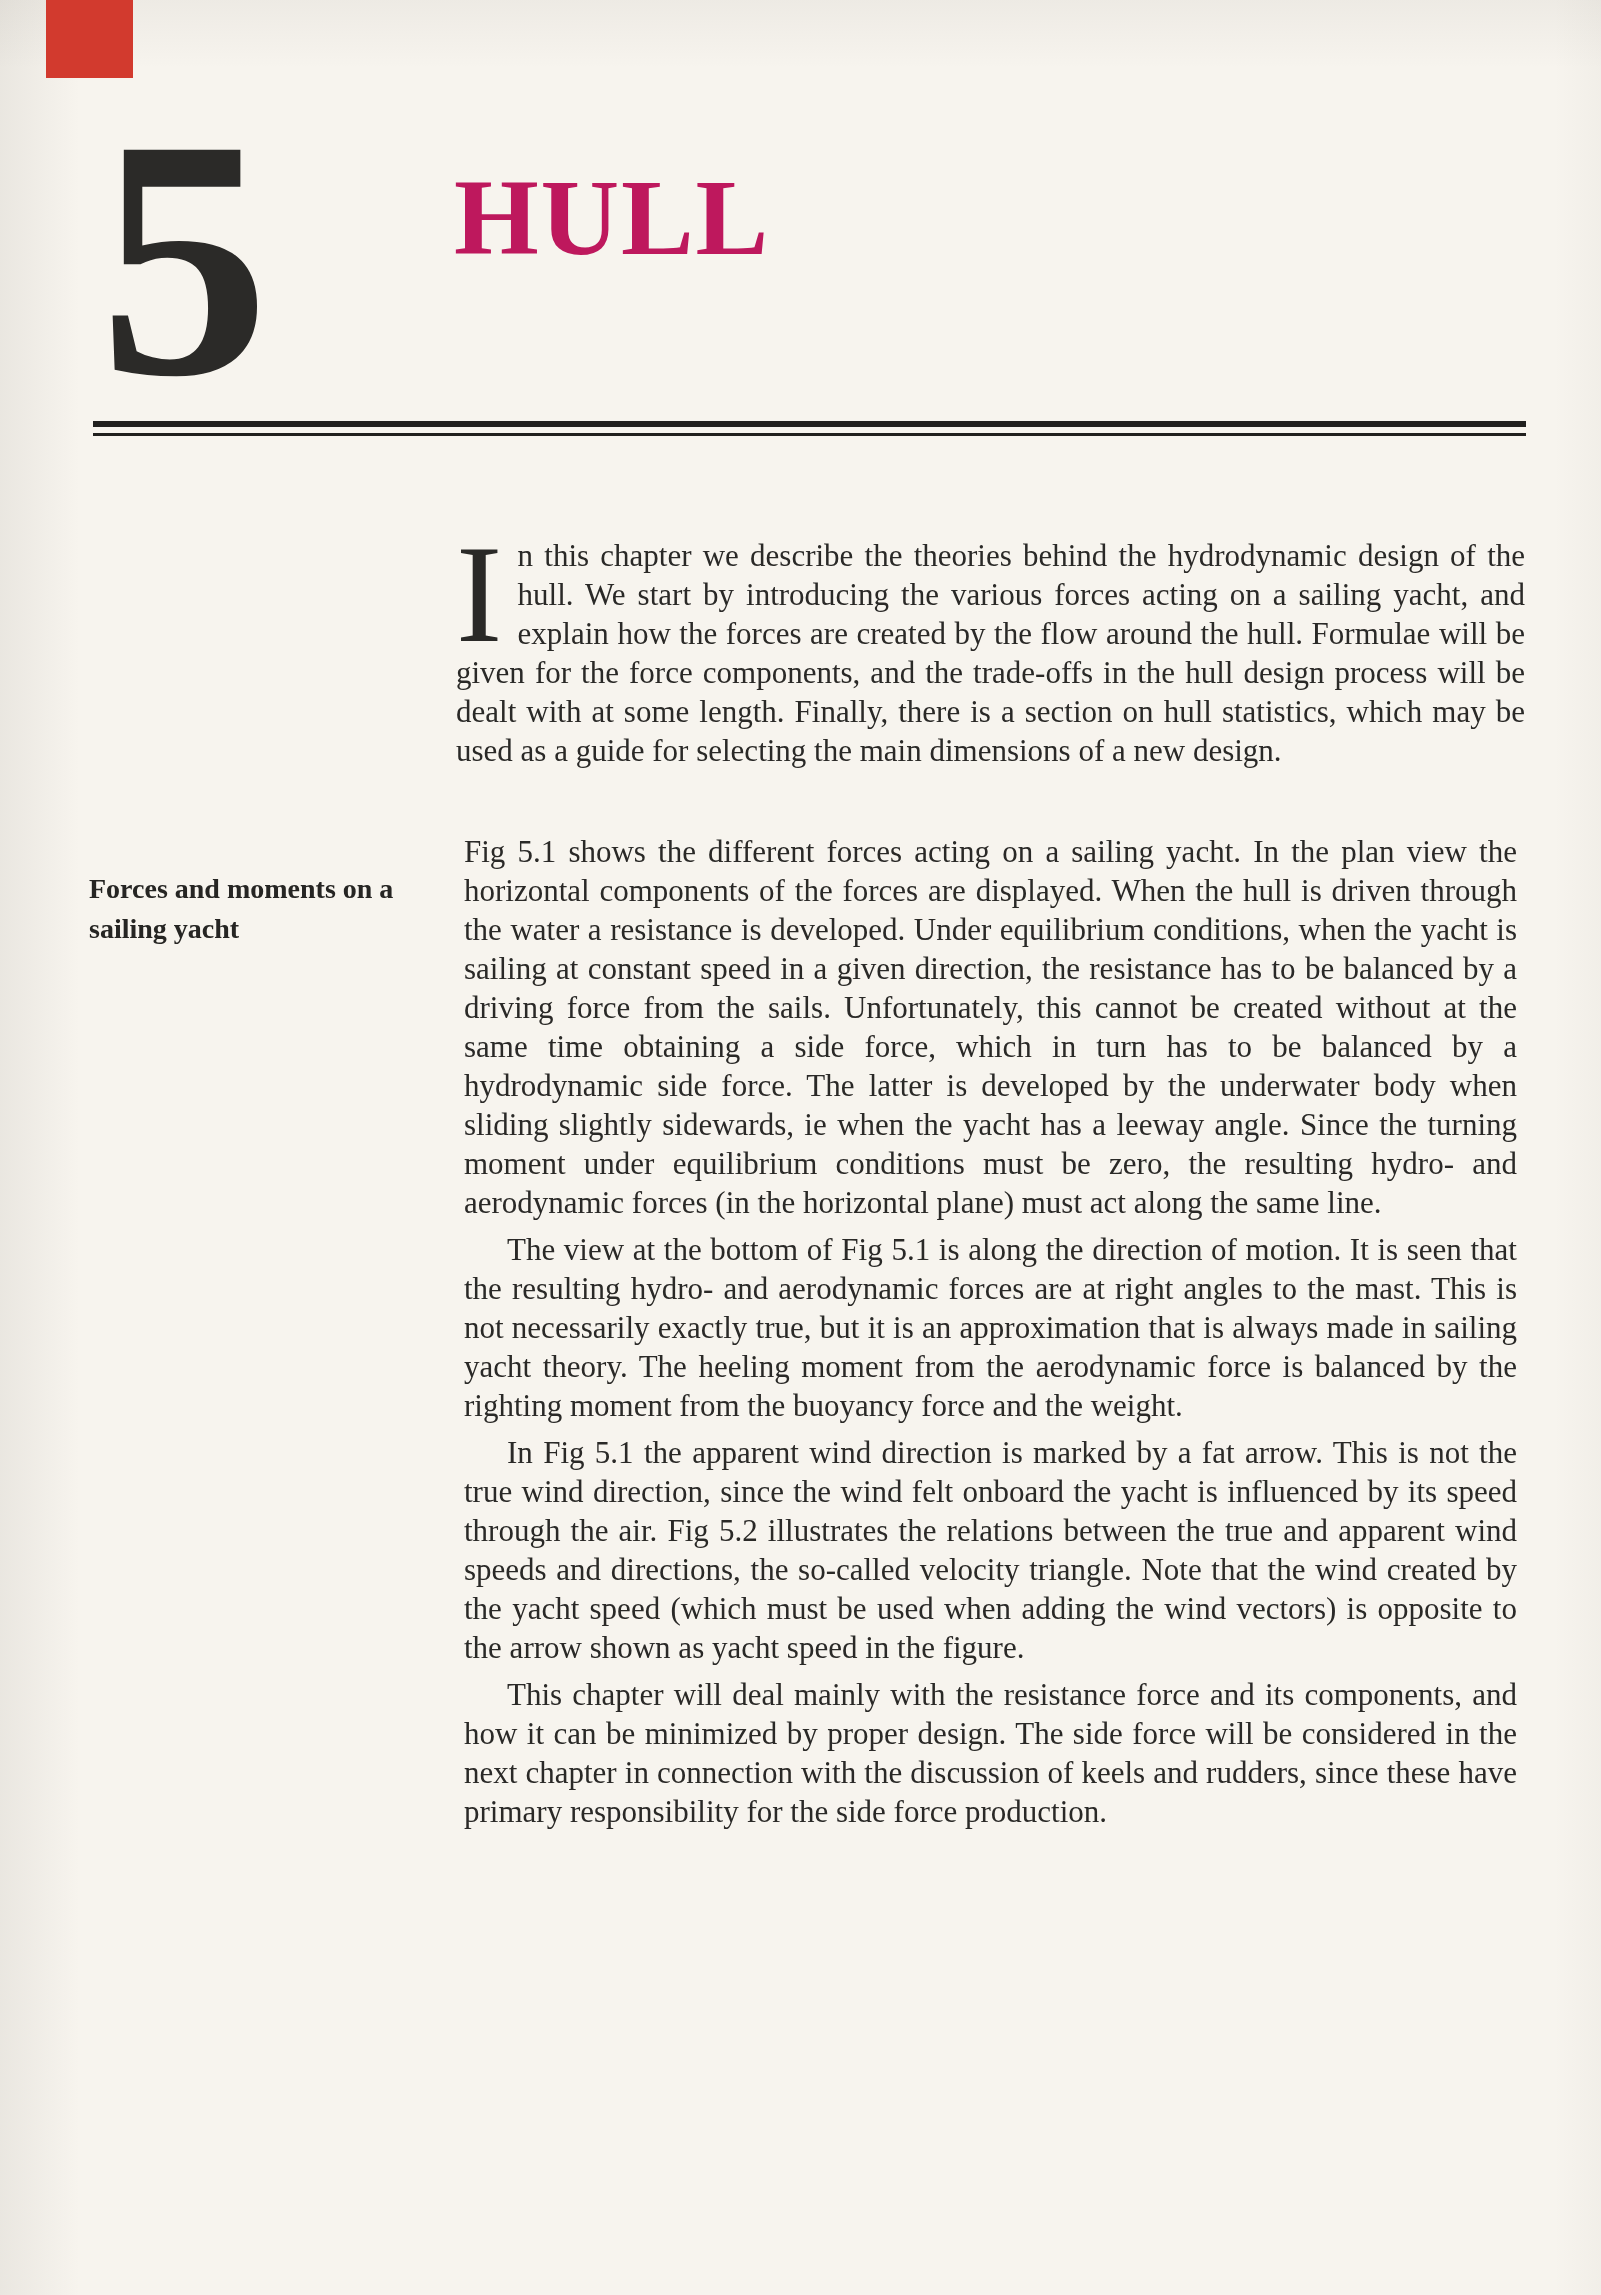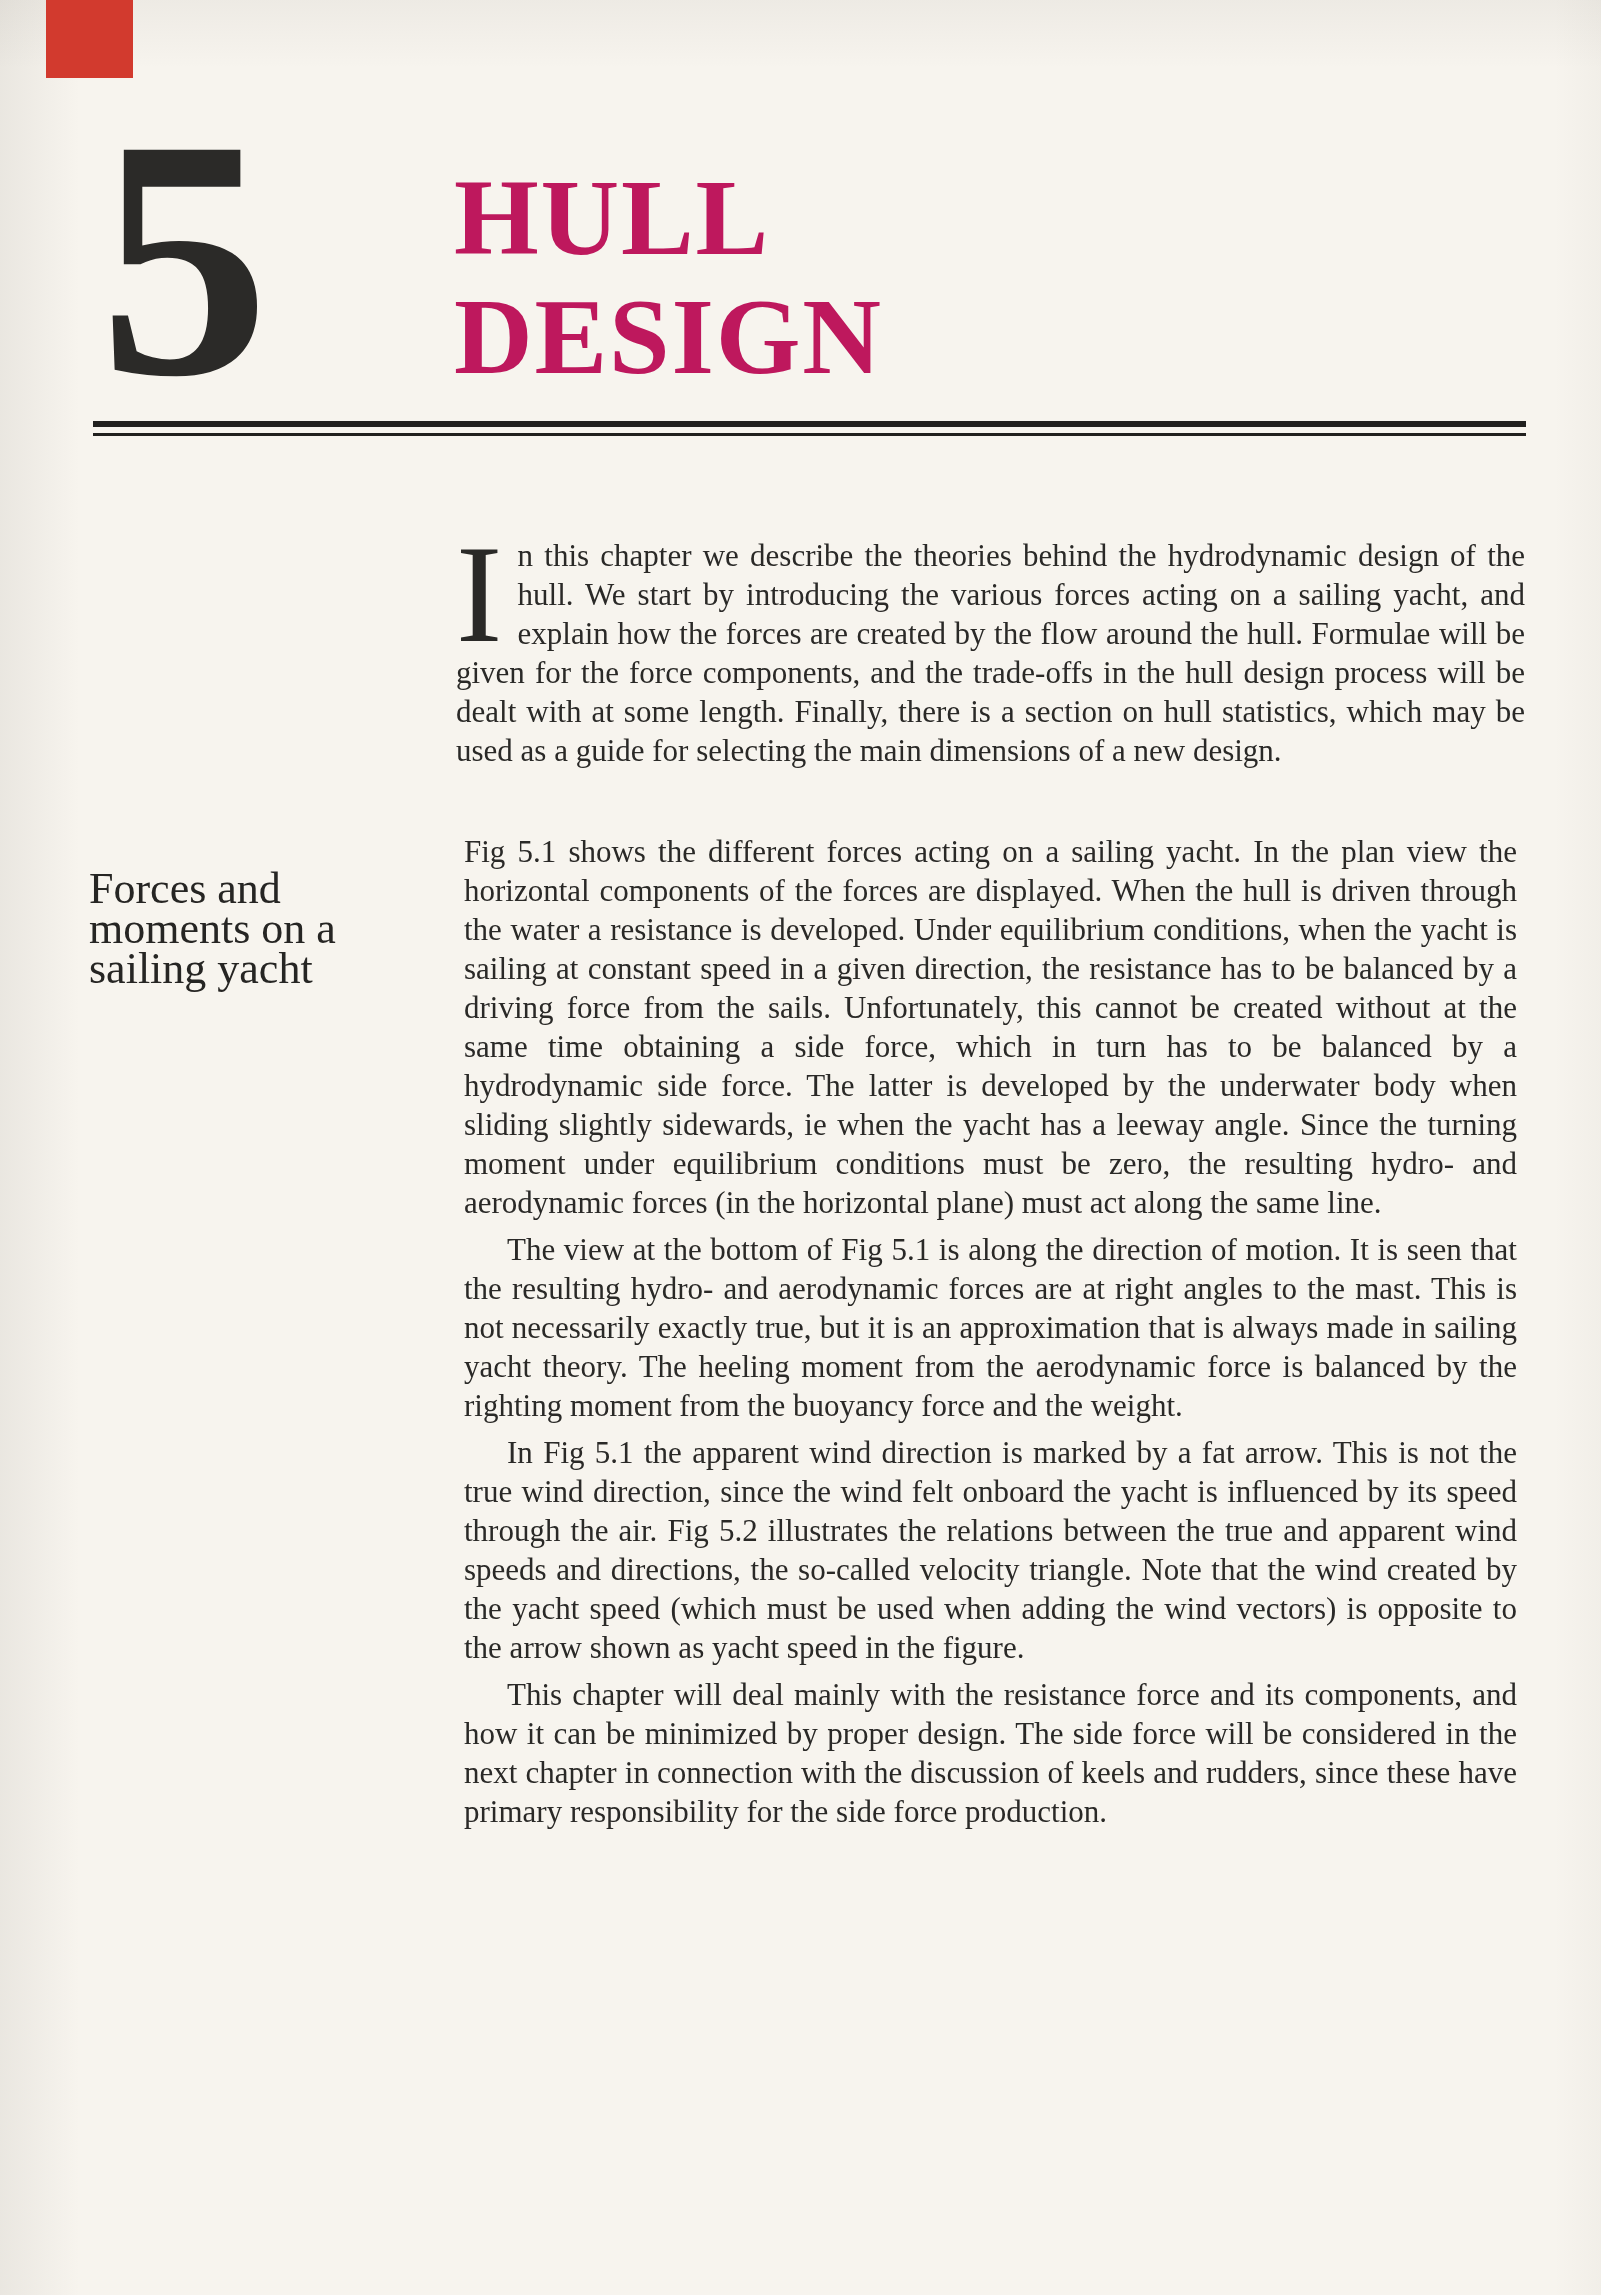--- a/index.html
+++ b/index.html
@@ -62,22 +62,22 @@
     width: 1433px;
   }
   .chapter-rule .thick { height: 5.9px; background: #21201e; }
   .chapter-rule .thin  { height: 2.4px;  background: #21201e; margin-top: 6.5px; }
 
   .side-heading {
     position: absolute;
     left: 89px;
     top: 869px;
     width: 347px;
-    font-weight: normal;
-    font-size: 44px;
+    font-weight: bold;
+    font-size: 28px;
     line-height: 40px;
     color: #262523;
   }
   .content {
     position: absolute;
     left: 456px;
     top: 536px;
     width: 1069px;
     font-size: 31px;
     line-height: 39px;
@@ -106,21 +106,20 @@
 <body>
 
 <div class="page">
 
   <div class="red-tab"></div>
 
   <div class="chapter-number">5</div>
 
   <div class="chapter-title">
     <div>HULL</div>
-    <div>DESIGN</div>
   </div>
 
   <div class="chapter-rule">
     <div class="thick"></div>
     <div class="thin"></div>
   </div>
 
   <div class="side-heading">Forces and moments on a sailing yacht</div>
 
   <div class="content">

